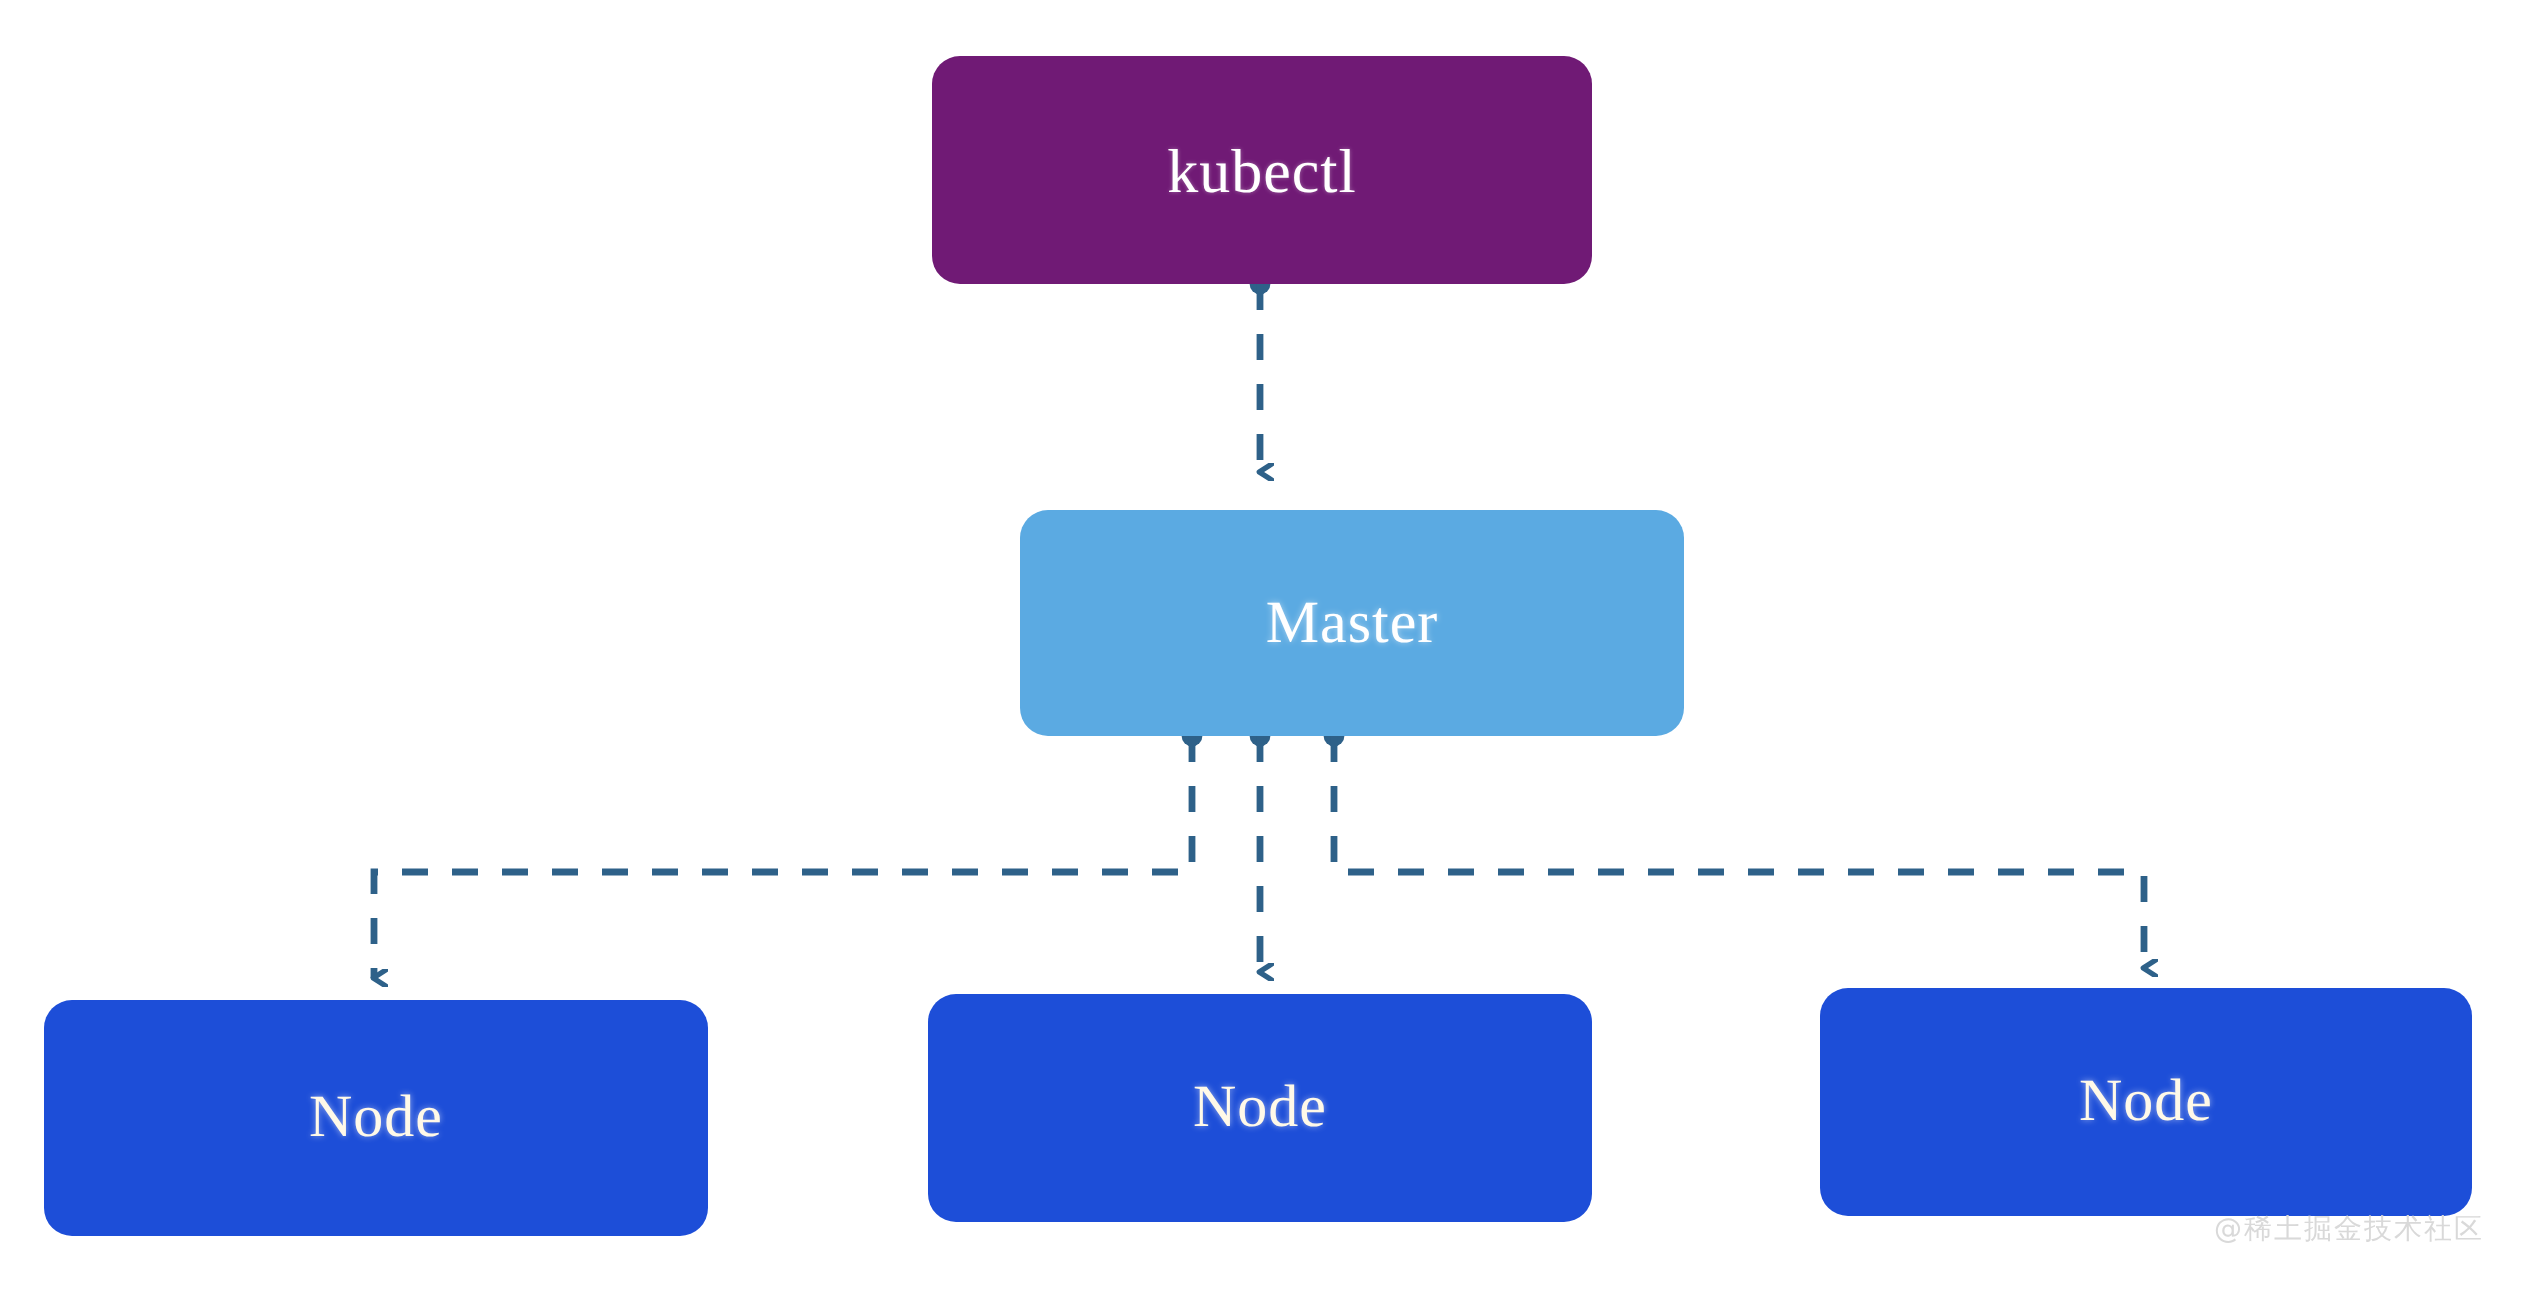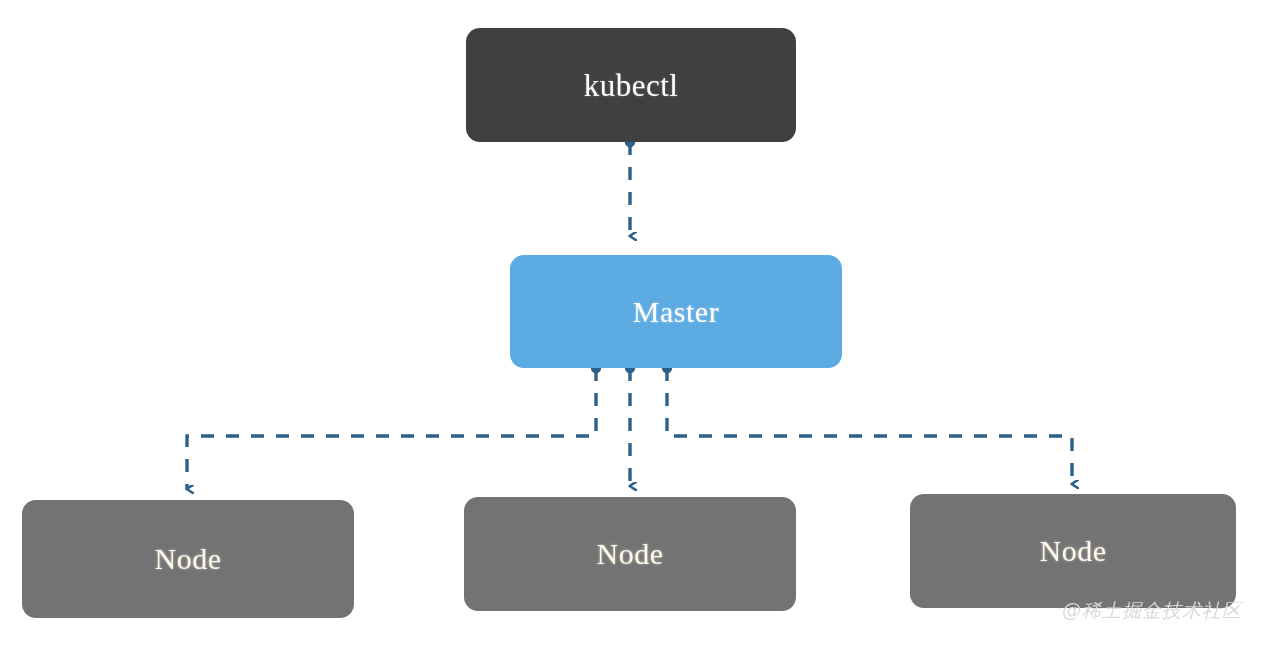--- a/index.html
+++ b/index.html
@@ -39,21 +39,21 @@
   .node-label {
     display: block;
     letter-spacing: 0.5px;
   }
   
   #box-kubectl {
     left: 466px;
     top: 28px;
     width: 330px;
     height: 114px;
-    background: #404040;
+    background: #701a75;
   }
   #box-kubectl .node-label {
     color: #ffffff;
     font-size: 31px;
     text-shadow: 0 0 2px rgba(255,255,255,0.35);
   }
   
   #box-master {
     left: 464px;
     top: 255px;
@@ -62,21 +62,21 @@
     background: #5BAAE2;
     margin-left: 46px;
   }
   #box-master .node-label {
     color: #ffffff;
     font-size: 30px;
     text-shadow: 0 0 3px rgba(255,255,255,0.5);
   }
   
   .worker {
-    background: #737373;
+    background: #1d4ed8;
   }
   .worker .node-label {
     color: #FFF9E8;
     font-size: 30px;
     text-shadow: 0 0 3px rgba(255,255,255,0.55);
   }
   #box-node-1 {
     left: 22px;
     top: 500px;
     width: 332px;
@@ -92,25 +92,24 @@
     left: 910px;
     top: 494px;
     width: 326px;
     height: 114px;
   }
   #watermark {
     position: absolute;
     right: 22px;
     bottom: 22px;
     color: #D9D9D9;
-    font-size: 19px;
+    font-size: 14px;
     font-family: "DejaVu Sans", "Liberation Sans", sans-serif;
     letter-spacing: 1px;
     user-select: none;
-    font-style: italic;
   }
 </style>
 </head>
 <body>
 
 <div id="canvas">
 
   <svg id="edges" viewBox="0 0 1264 646" width="1264" height="646" aria-hidden="true">
     <defs>
       <marker id="arrowhead" markerWidth="9" markerHeight="9" refX="4.5" refY="7.2" orient="auto" markerUnits="userSpaceOnUse">

